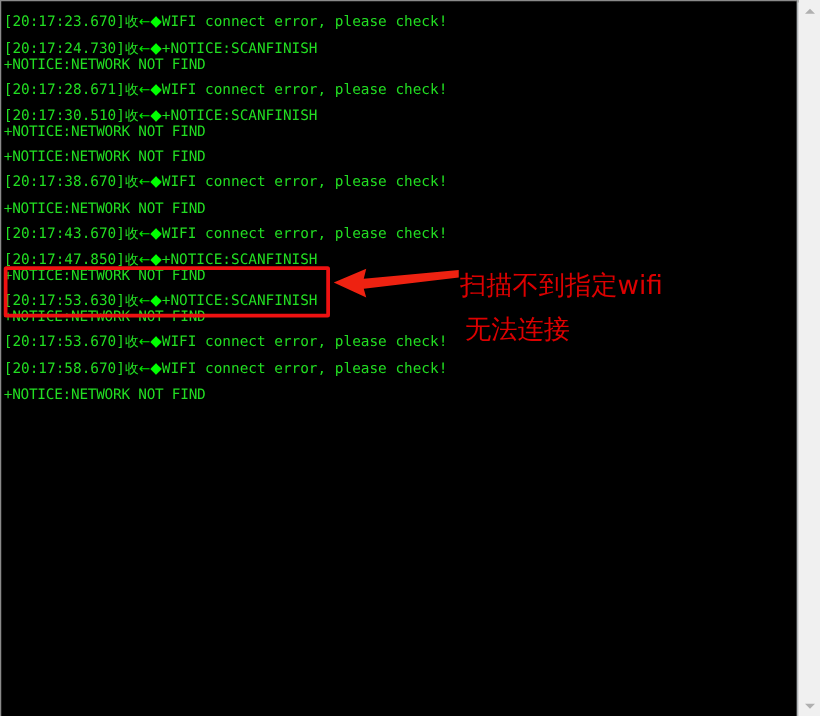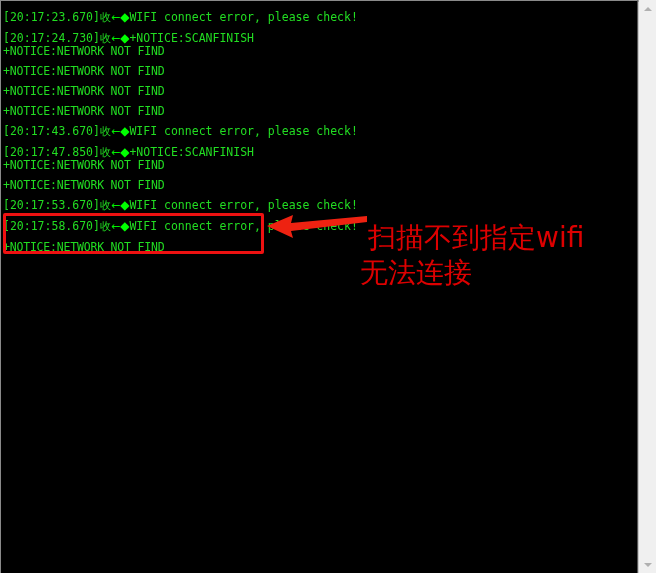--- a/index.html
+++ b/index.html
@@ -102,28 +102,27 @@
     left: 262px;
     top: 208px;
     width: 106px;
     height: 36px;
   }
 
   .note {
     position: absolute;
     color: #dd0000;
     font-family: "DejaVu Sans", "Liberation Sans", sans-serif;
-    font-size: 28px;
+    font-size: 21px;
     font-weight: 400;
     line-height: 24px;
     white-space: pre;
-    margin-top: 10px;
   }
   .note-1 { left: 368px; top: 216px; }
-  .note-2 { left: 360px; top: 251px; }
+  .note-2 { left: 372px; top: 251px; }
 
   
   .scrollbar {
     position: absolute;
     right: 0;
     top: 0;
     width: 18px;
     height: 573px;
     background: #f0f0f0;
     border-left: 1px solid #c8c8c8;
@@ -173,36 +172,44 @@
   <div class="console">
     <div class="log-area" id="log-area">
         <div class="log-block">
           <div class="log-line"><span class="ts">[20:17:23.670]</span><span class="recv">收</span><span class="arrow">←</span><span class="diamond">◆</span><span class="msg">WIFI connect error, please check!</span></div>
         </div>
         <div class="log-block">
           <div class="log-line"><span class="ts">[20:17:24.730]</span><span class="recv">收</span><span class="arrow">←</span><span class="diamond">◆</span><span class="msg">+NOTICE:SCANFINISH</span></div>
           <div class="log-line sub">+NOTICE:NETWORK NOT FIND</div>
         </div>
         <div class="log-block">
-          <div class="log-line sub">+NOTICE:NETWORK NOT FIND</div>
-        </div>
-        <div class="log-block">
-          <div class="log-line sub">+NOTICE:NETWORK NOT FIND</div>
+          <div class="log-line"><span class="ts">[20:17:28.671]</span><span class="recv">收</span><span class="arrow">←</span><span class="diamond">◆</span><span class="msg">WIFI connect error, please check!</span></div>
+        </div>
+        <div class="log-block">
+          <div class="log-line"><span class="ts">[20:17:30.510]</span><span class="recv">收</span><span class="arrow">←</span><span class="diamond">◆</span><span class="msg">+NOTICE:SCANFINISH</span></div>
+          <div class="log-line sub">+NOTICE:NETWORK NOT FIND</div>
+        </div>
+        <div class="log-block">
+          <div class="log-line sub">+NOTICE:NETWORK NOT FIND</div>
+        </div>
+        <div class="log-block">
+          <div class="log-line"><span class="ts">[20:17:38.670]</span><span class="recv">收</span><span class="arrow">←</span><span class="diamond">◆</span><span class="msg">WIFI connect error, please check!</span></div>
         </div>
         <div class="log-block">
           <div class="log-line sub">+NOTICE:NETWORK NOT FIND</div>
         </div>
         <div class="log-block">
           <div class="log-line"><span class="ts">[20:17:43.670]</span><span class="recv">收</span><span class="arrow">←</span><span class="diamond">◆</span><span class="msg">WIFI connect error, please check!</span></div>
         </div>
         <div class="log-block">
           <div class="log-line"><span class="ts">[20:17:47.850]</span><span class="recv">收</span><span class="arrow">←</span><span class="diamond">◆</span><span class="msg">+NOTICE:SCANFINISH</span></div>
           <div class="log-line sub">+NOTICE:NETWORK NOT FIND</div>
         </div>
         <div class="log-block">
+          <div class="log-line"><span class="ts">[20:17:53.630]</span><span class="recv">收</span><span class="arrow">←</span><span class="diamond">◆</span><span class="msg">+NOTICE:SCANFINISH</span></div>
           <div class="log-line sub">+NOTICE:NETWORK NOT FIND</div>
         </div>
         <div class="log-block">
           <div class="log-line"><span class="ts">[20:17:53.670]</span><span class="recv">收</span><span class="arrow">←</span><span class="diamond">◆</span><span class="msg">WIFI connect error, please check!</span></div>
         </div>
         <div class="log-block">
           <div class="log-line"><span class="ts">[20:17:58.670]</span><span class="recv">收</span><span class="arrow">←</span><span class="diamond">◆</span><span class="msg">WIFI connect error, please check!</span></div>
         </div>
         <div class="log-block">
           <div class="log-line sub">+NOTICE:NETWORK NOT FIND</div>

